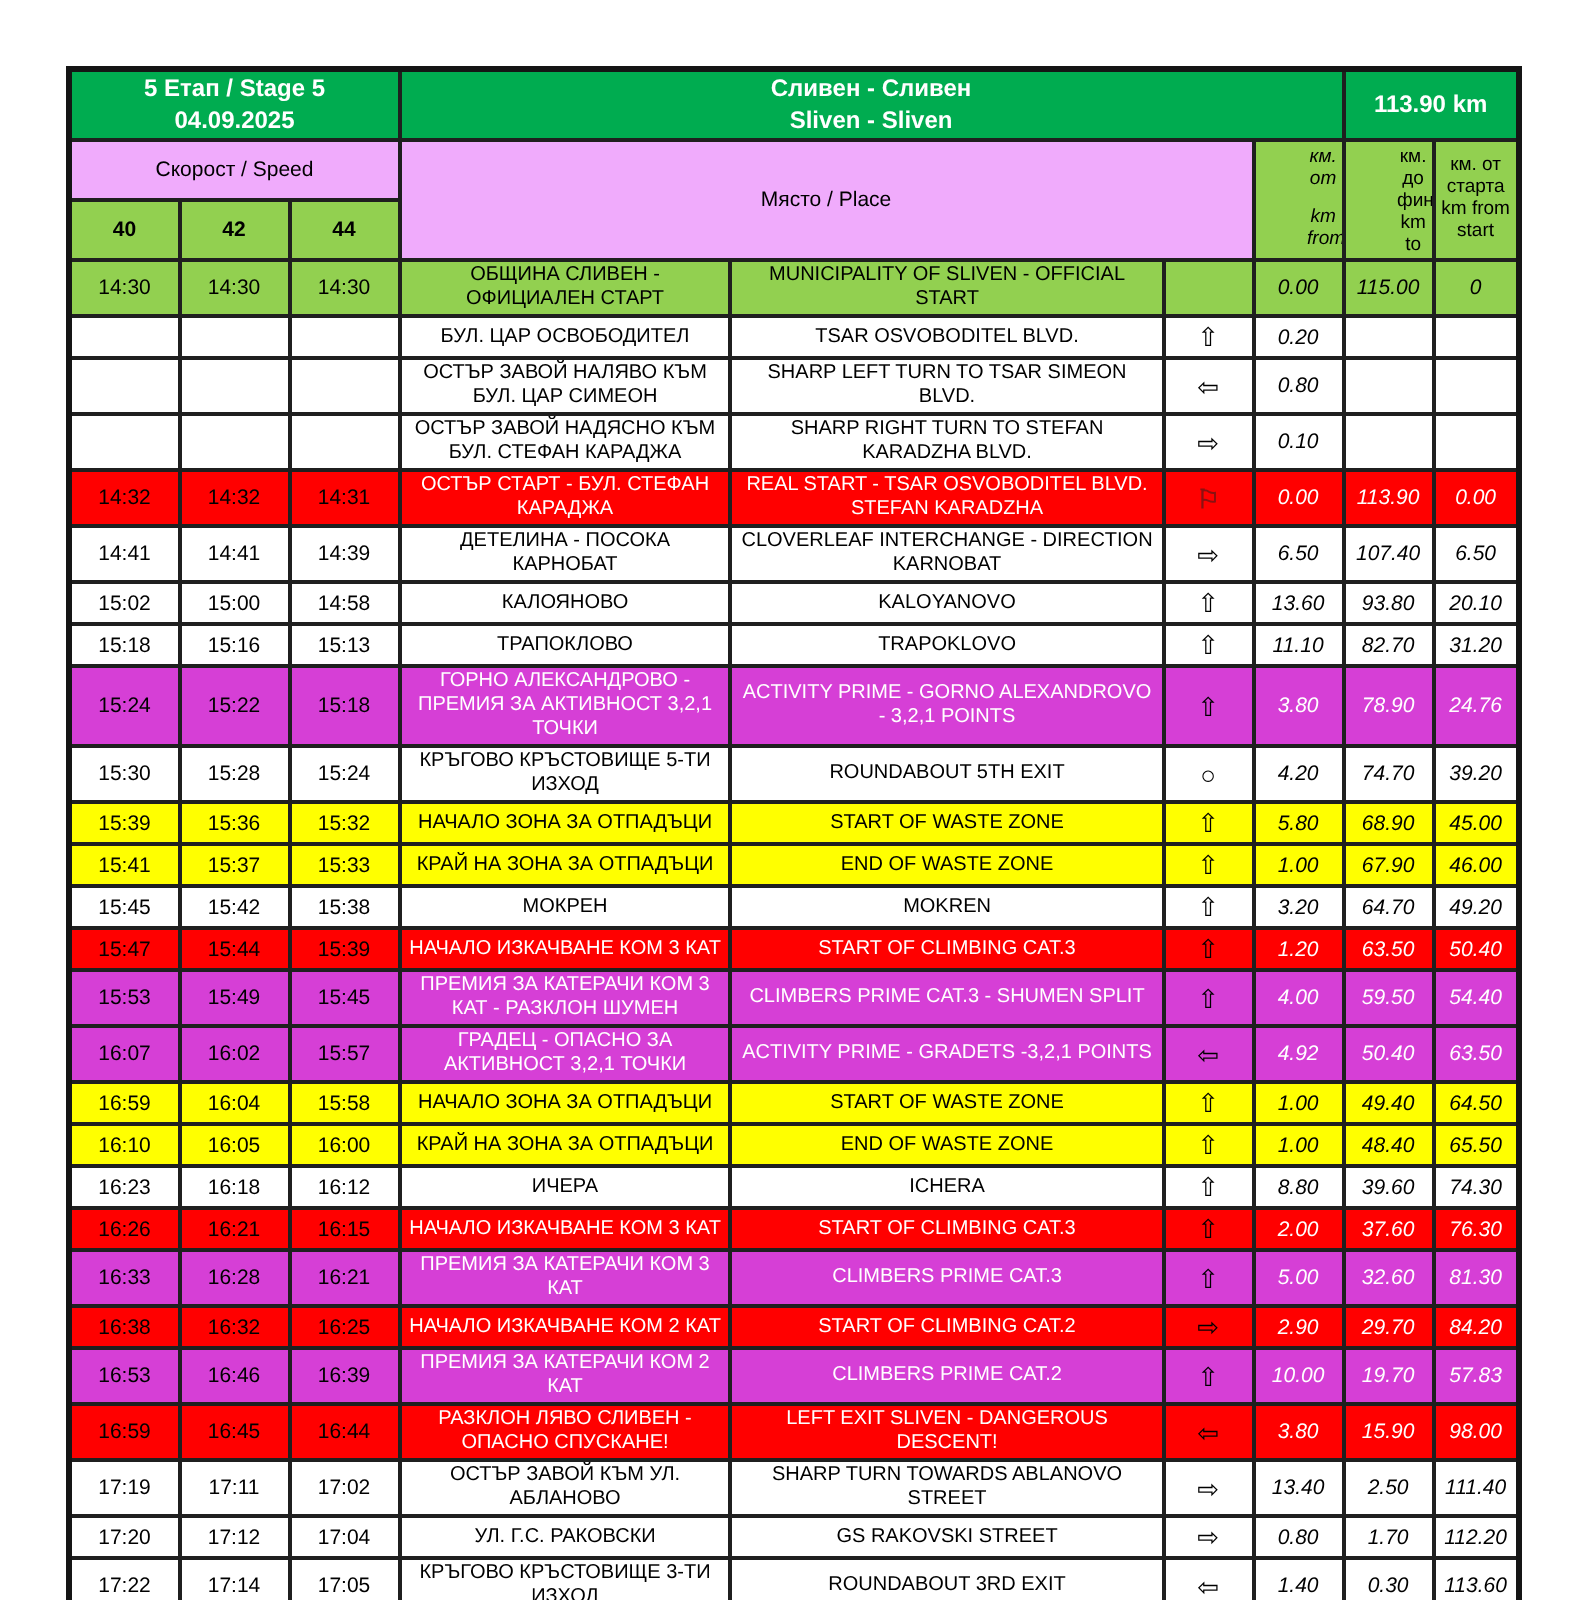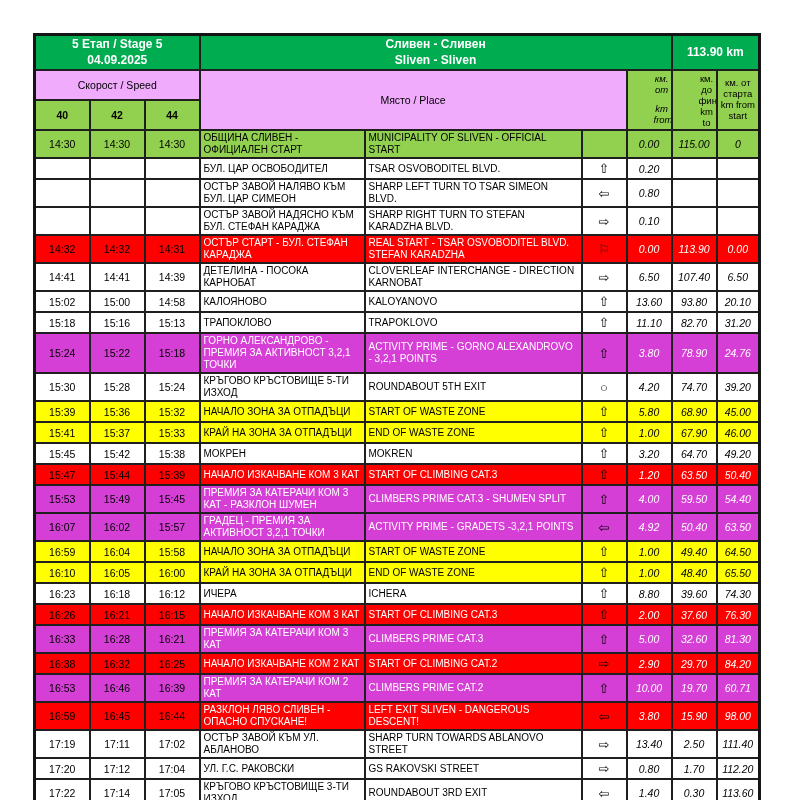--- a/index.html
+++ b/index.html
@@ -22,21 +22,21 @@
   }
   
   td.hdr-dark{background:#00AC50;color:#fff;font-weight:bold;font-size:12px;line-height:1.3;}
   td.hdr-light{background:#f0abfc;font-size:10.5px;}
   td.hdr-speeds{background:#92D050;font-weight:bold;}
   td.hdr-km{background:#92D050;font-size:9.5px;line-height:1.15;padding:2px 1px;}
   .km-split{display:flex;flex-direction:column;justify-content:space-between;height:52px;padding-left:25px;}
   .italic{font-style:italic;}
   
   td.time{font-size:10.5px;height:17px;}
-  td.place-bg,td.place-en{text-align:left;font-size:10px;line-height:1.2;padding-left:3px;padding-right:2px;}
+  td.place-bg,td.place-en{text-align:center;font-size:10px;line-height:1.2;padding-left:3px;padding-right:2px;}
   td.icon{font-size:13px;line-height:1;}
   td.num{font-style:italic;font-size:10.5px;}
   
   tr.c-lg td{background:#92D050;}
   tr.c-w  td{background:#ffffff;}
   tr.c-r  td{background:#FF0000;}
   tr.c-m  td{background:#D63FD6;}
   tr.c-y  td{background:#FFFF00;}
   tr.c-r td.place-bg,tr.c-r td.place-en,tr.c-r td.num{color:#fff;}
   tr.c-m td.place-bg,tr.c-m td.place-en,tr.c-m td.num{color:#fff;}
@@ -258,21 +258,21 @@
         <td class="place-en">CLIMBERS PRIME CAT.3  - SHUMEN SPLIT</td>
         <td class="icon">⇧</td>
         <td class="num">4.00</td>
         <td class="num">59.50</td>
         <td class="num">54.40</td>
       </tr>
       <tr class="c-m">
         <td class="time">16:07</td>
         <td class="time">16:02</td>
         <td class="time">15:57</td>
-        <td class="place-bg">ГРАДЕЦ  - ПРЕМИЯ ЗА АКТИВНОСТ 3,2,1 ТОЧКИ</td>
+        <td class="place-bg">ГРАДЕЦ  - ОПАСНО ЗА АКТИВНОСТ 3,2,1 ТОЧКИ</td>
         <td class="place-en">ACTIVITY PRIME - GRADETS -3,2,1 POINTS</td>
         <td class="icon">⇦</td>
         <td class="num">4.92</td>
         <td class="num">50.40</td>
         <td class="num">63.50</td>
       </tr>
       <tr class="c-y">
         <td class="time">16:59</td>
         <td class="time">16:04</td>
         <td class="time">15:58</td>
@@ -340,21 +340,21 @@
       </tr>
       <tr class="c-m">
         <td class="time">16:53</td>
         <td class="time">16:46</td>
         <td class="time">16:39</td>
         <td class="place-bg">ПРЕМИЯ ЗА КАТЕРАЧИ КОМ 2 КАТ</td>
         <td class="place-en">CLIMBERS PRIME CAT.2</td>
         <td class="icon">⇧</td>
         <td class="num">10.00</td>
         <td class="num">19.70</td>
-        <td class="num">60.71</td>
+        <td class="num">57.83</td>
       </tr>
       <tr class="c-r">
         <td class="time">16:59</td>
         <td class="time">16:45</td>
         <td class="time">16:44</td>
         <td class="place-bg">РАЗКЛОН ЛЯВО СЛИВЕН - ОПАСНО СПУСКАНЕ!</td>
         <td class="place-en">LEFT EXIT SLIVEN - DANGEROUS DESCENT!</td>
         <td class="icon">⇦</td>
         <td class="num">3.80</td>
         <td class="num">15.90</td>

